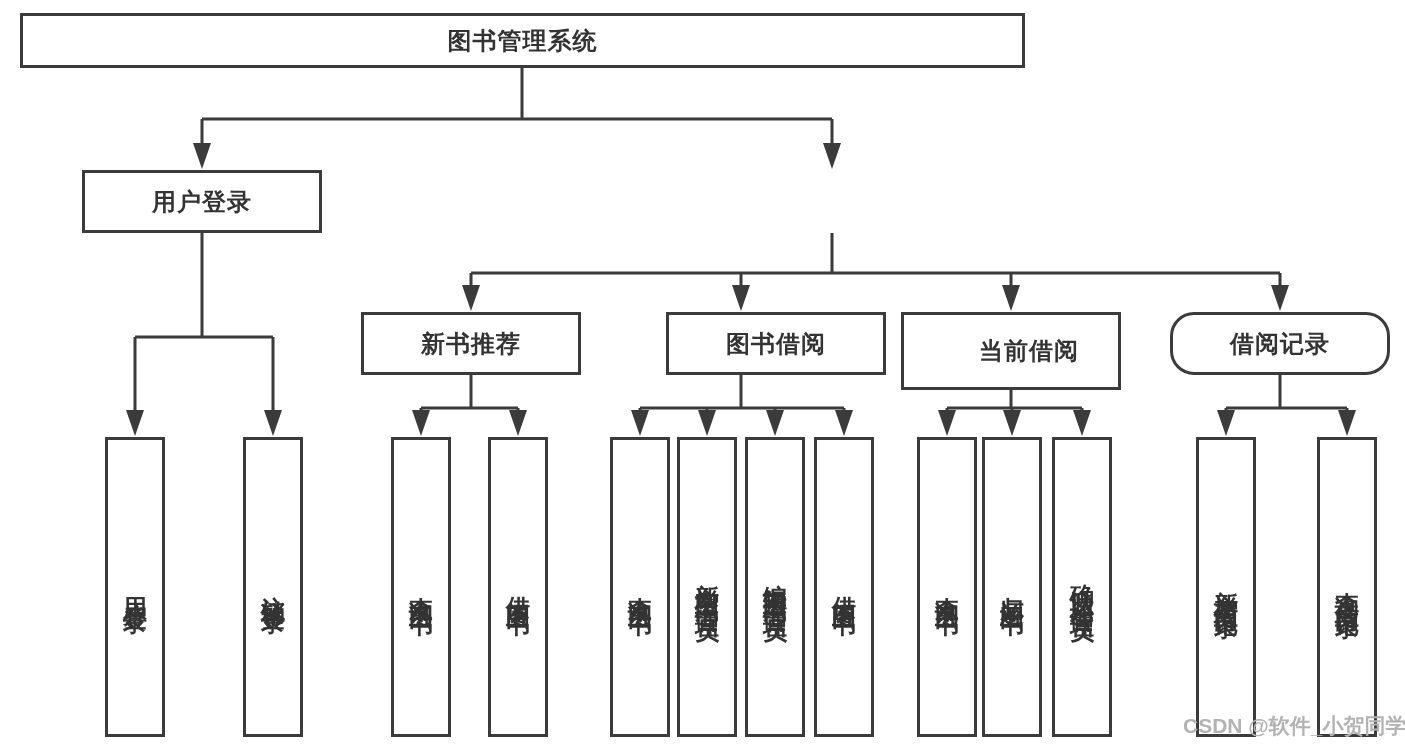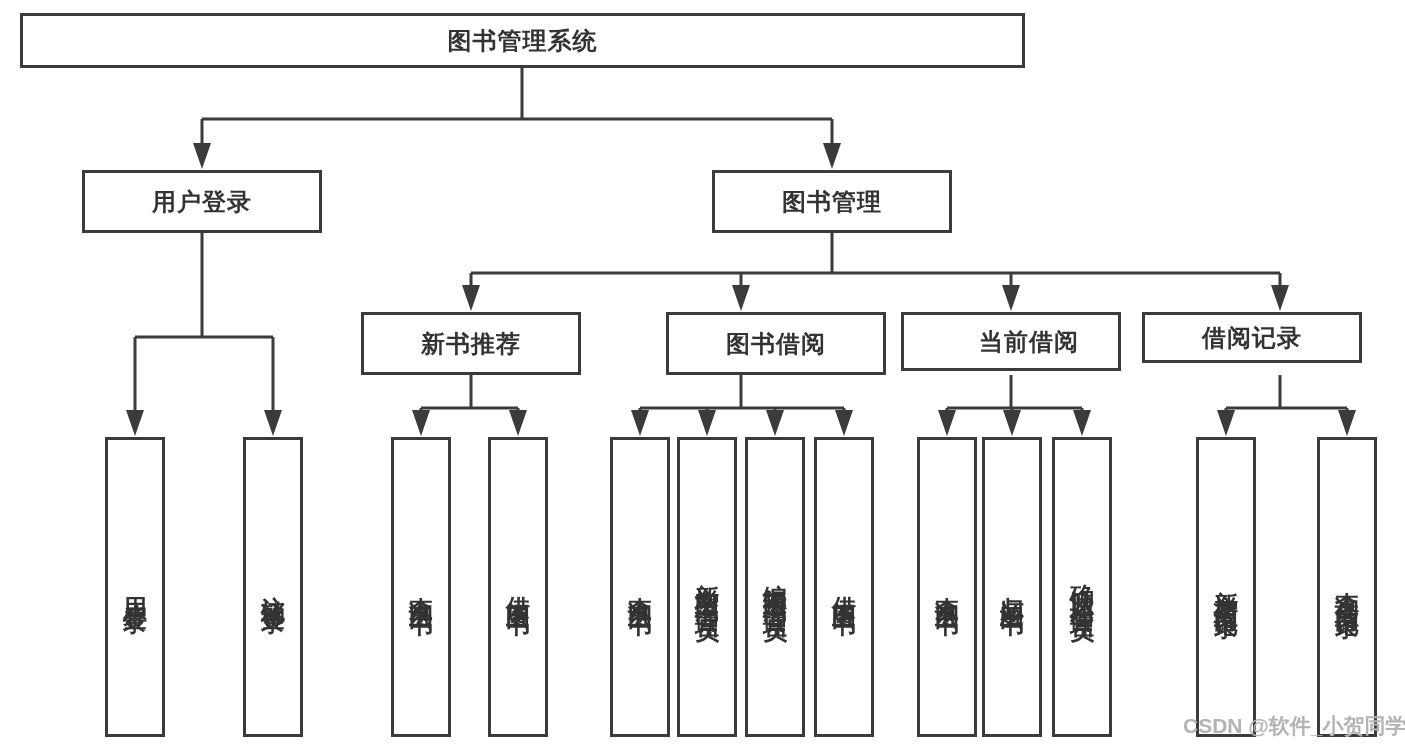--- a/index.html
+++ b/index.html
@@ -107,34 +107,31 @@
     </g>
   </svg>
 
   <div class="node" style="left:20px; top:13px; width:1005px; height:55px;">
     <span class="h-label">图书管理系统</span>
   </div>
 
   <div class="node" style="left:82px; top:170px; width:240px; height:63px;">
     <span class="h-label">用户登录</span>
   </div>
-  <div class="node" style="left:712px; top:170px; width:240px; height:63px;">
-    <span class="h-label">图书管理</span>
-  </div>
 
   <div class="node" style="left:361px; top:312px; width:220px; height:63px;">
     <span class="h-label">新书推荐</span>
   </div>
   <div class="node" style="left:631px; top:312px; width:220px; height:63px;margin-left:35px;">
     <span class="h-label">图书借阅</span>
   </div>
-  <div class="node" style="left:901px; top:312px; width:220px; height:59px;padding-left:36px;">
+  <div class="node" style="left:901px; top:312px; width:220px; height:78px;padding-left:36px;">
     <span class="h-label">当前借阅</span>
   </div>
-  <div class="node" style="left:1142px; top:312px; width:220px; height:51px;">
+  <div class="node" style="left:1170px; top:312px; width:220px; height:63px;border-radius:24px;">
     <span class="h-label">借阅记录</span>
   </div>
 
   <div class="node leaf" style="left:105px;">
     <span class="v-label">用户登录</span>
   </div>
   <div class="node leaf" style="left:243px;">
     <span class="v-label">注销登录</span>
   </div>
 

